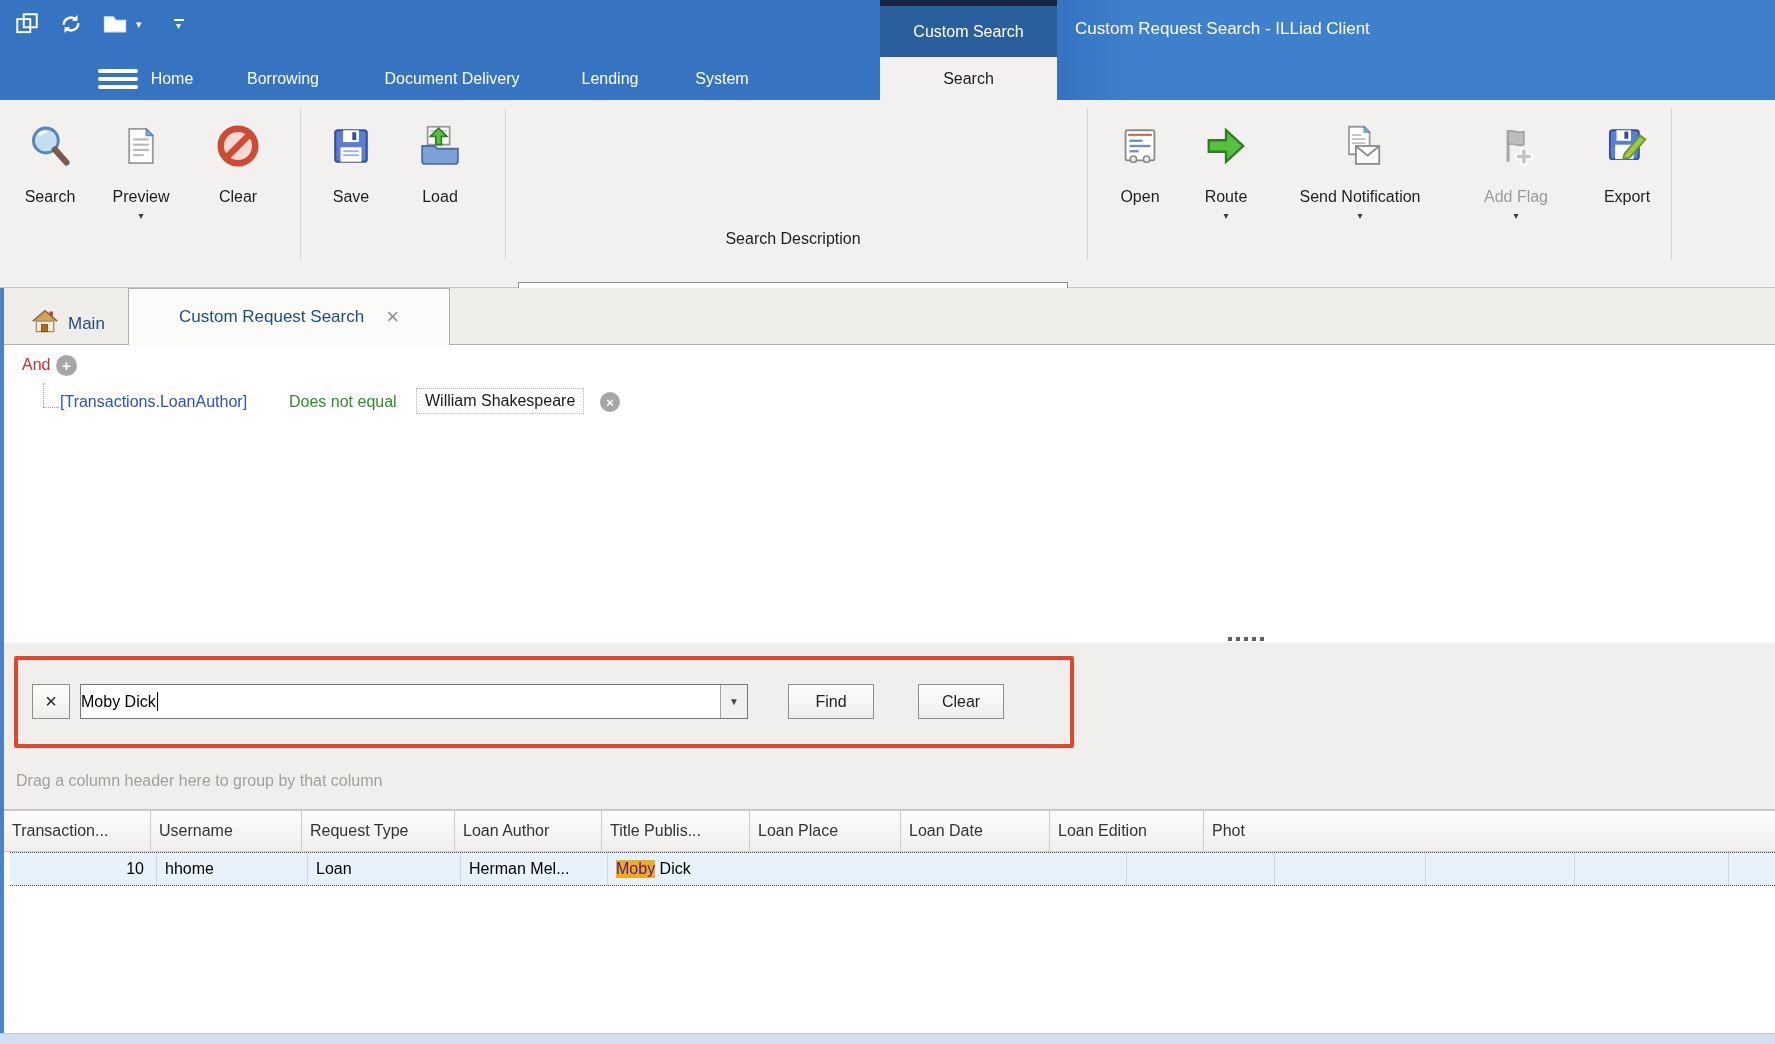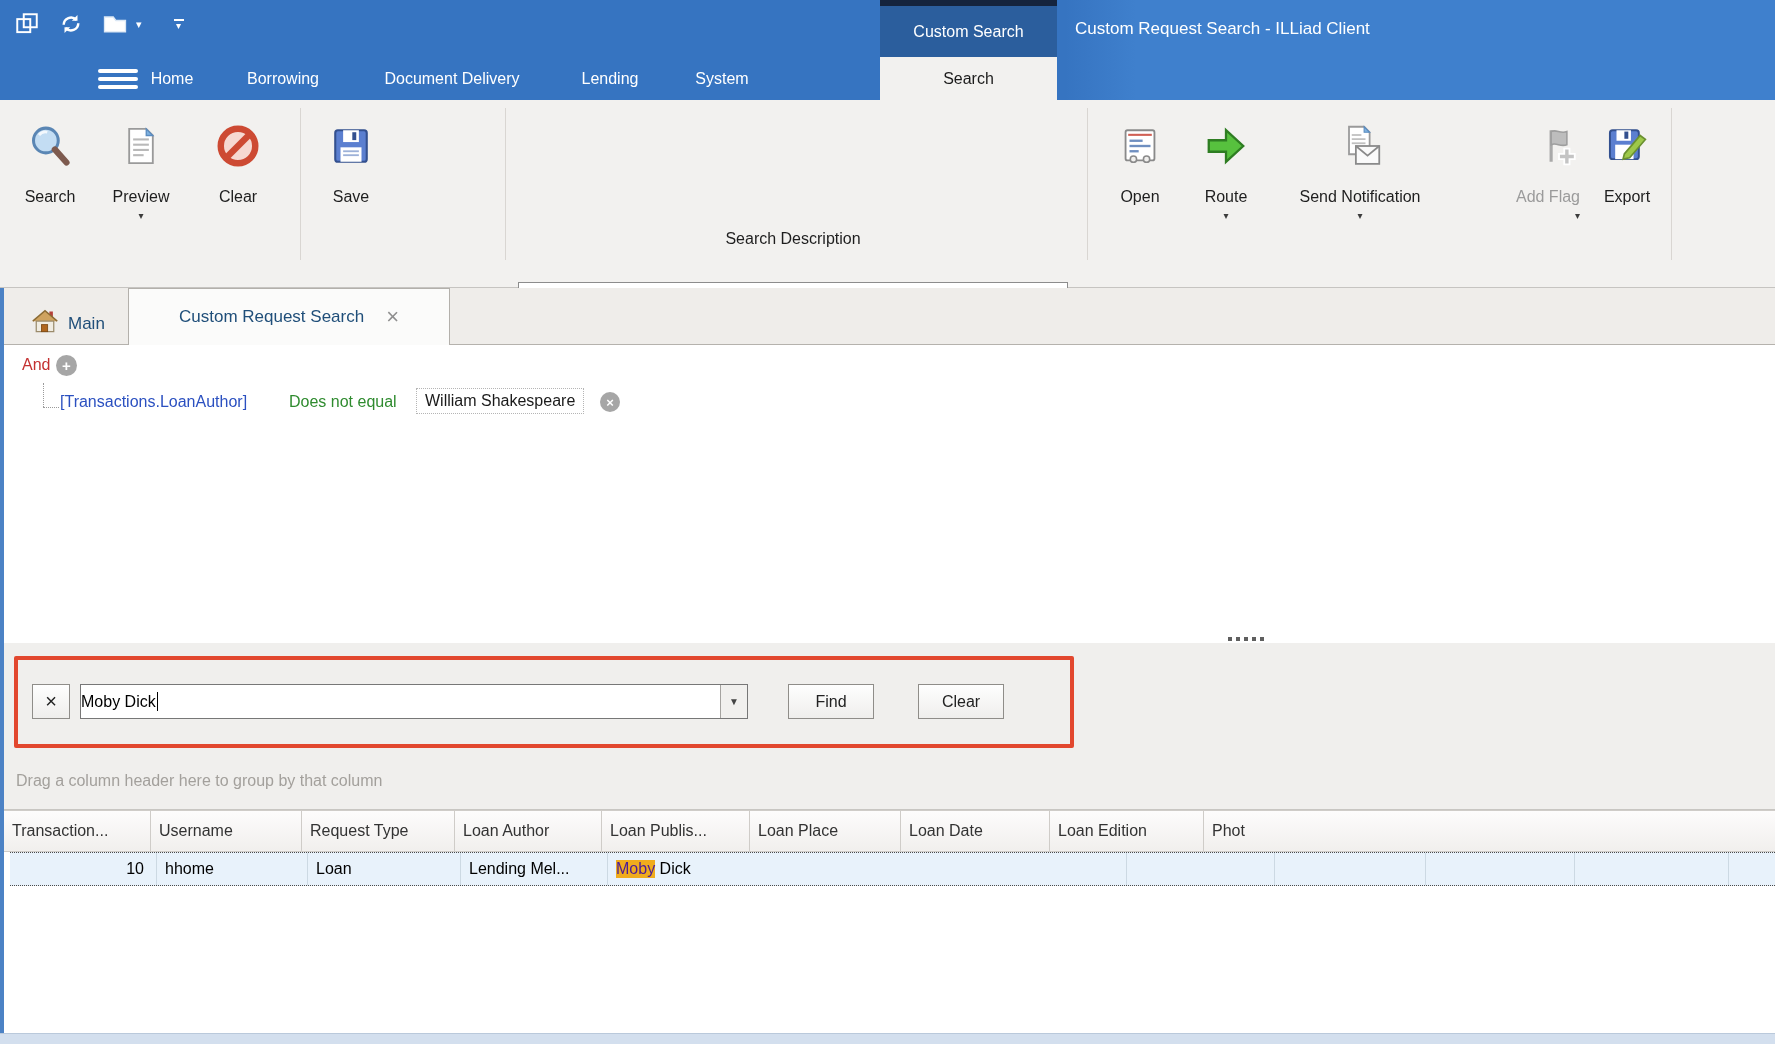--- a/index.html
+++ b/index.html
@@ -204,20 +204,34 @@
             <rect x="17" y="5.5" width="3" height="6" fill="#33508f"></rect>
           <rect x="8" y="17" width="16" height="11" fill="#fff"></rect>
           <g stroke="#9db1d8" stroke-width="1.4">
               <line x1="10" y1="20" x2="22" y2="20"></line>
               <line x1="10" y1="23" x2="22" y2="23"></line>
             </g>
         </svg>
       </div>
       <div class="lbl">Save</div>
     </div>
+    <div class="abs rbtn" style="left:398px;width:84px;">
+      <div class="iconbox">
+        <svg width="44" height="44" viewBox="0 0 32 32">
+          <rect x="7" y="2" width="16" height="13" fill="#fff" stroke="#9a9a9a" stroke-width="1.3"></rect>
+          <g stroke="#c5c5c5" stroke-width="1.2">
+              <line x1="9" y1="5" x2="21" y2="5"></line>
+              <line x1="9" y1="8" x2="21" y2="8"></line>
+            </g>
+          <path d="M15 3l6 6h-4v6h-4V9h-4z" fill="#57c13e" stroke="#2e7d22" stroke-width="1.2"></path>
+          <path d="M3 16h9l2 2h15v9a2 2 0 0 1-2 2H5a2 2 0 0 1-2-2z" fill="#7ba1d7" stroke="#4a6fa5" stroke-width="1.3"></path>
+        </svg>
+      </div>
+      <div class="lbl">Load</div>
+    </div>
     <div class="abs rsep" style="left:505px;"></div>
     <div class="abs desc-label" style="left:518px;width:550px;">Search Description</div>
     <div class="abs desc-input" style="left:518px;width:550px;"></div>
     <div class="abs grouplbl" style="left:505px;width:470px;">Search</div>
     <div class="abs rsep" style="left:1087px;"></div>
 
     <div class="abs rbtn" style="left:1103px;width:74px;">
       <div class="iconbox">
         <svg width="42" height="42" viewBox="0 0 32 32">
           <rect x="5" y="4" width="22" height="23" rx="1.5" fill="#fff" stroke="#8a8a8a" stroke-width="1.4"></rect>
@@ -252,21 +266,21 @@
               <line x1="10" y1="11" x2="20" y2="11"></line>
               <line x1="10" y1="14" x2="20" y2="14"></line>
             </g>
           <rect x="13" y="16" width="17" height="13" fill="#fafafa" stroke="#8a8a8a" stroke-width="1.3"></rect>
           <path d="M13 16l8.5 7 8.5-7" fill="none" stroke="#8a8a8a" stroke-width="1.3"></path>
         </svg>
       </div>
       <div class="lbl">Send Notification</div>
       <div class="dd">▾</div>
     </div>
-    <div class="abs rbtn disabled" style="left:1452px;width:128px;align-items:flex-end;">
+    <div class="abs rbtn disabled" style="left:1452px;width:128px;">
       <div class="iconbox">
         <svg width="42" height="42" viewBox="0 0 32 32">
           <line x1="10" y1="4" x2="10" y2="28" stroke="#a9a9a9" stroke-width="2.4"></line>
           <path d="M10 5c4-2 7 2 12 0v10c-5 2-8-2-12 0z" fill="#bdbdbd" stroke="#9e9e9e" stroke-width="1.2"></path>
           <path d="M20 18h4v4h4v4h-4v4h-4v-4h-4v-4h4z" fill="#c4c4c4" stroke="#fff" stroke-width="1.4"></path>
         </svg>
       </div>
       <div class="lbl">Add Flag</div>
       <div class="dd">▾</div>
     </div>
@@ -340,31 +354,31 @@
 
   <div class="abs grid">
     <div class="abs grouppanel">
       <div class="grouphint">Drag a column header here to group by that column</div>
     </div>
     <div class="abs hdrrow">
       <div class="hdrcell" style="width:147px;">Transaction...</div>
       <div class="hdrcell" style="width:151px;">Username</div>
       <div class="hdrcell" style="width:153px;">Request Type</div>
       <div class="hdrcell" style="width:147px;">Loan Author</div>
-      <div class="hdrcell" style="width:148px;">Loan Publis...</div>
+      <div class="hdrcell" style="width:148px;">Title Publis...</div>
       <div class="hdrcell" style="width:151px;">Loan Place</div>
       <div class="hdrcell" style="width:149px;">Loan Date</div>
       <div class="hdrcell" style="width:154px;">Loan Edition</div>
       <div class="hdrcell" style="flex:1;border-right:none;">Phot</div>
     </div>
     <div class="abs datarow">
       <div class="datacell num" style="width:147px;">10</div>
       <div class="datacell" style="width:151px;">hhome</div>
       <div class="datacell" style="width:153px;">Loan</div>
-      <div class="datacell" style="width:147px;">Lending Mel...</div>
+      <div class="datacell" style="width:147px;">Herman Mel...</div>
       <div class="datacell" style="width:519px;">
         <span class="hl">Moby</span>
           <span class="rest"> Dick</span>
       </div>
       <div class="datacell" style="width:148px;"></div>
       <div class="datacell" style="width:151px;"></div>
       <div class="datacell" style="width:149px;"></div>
       <div class="datacell" style="width:154px;"></div>
       <div class="datacell" style="flex:1;border-right:none;"></div>
     </div>

